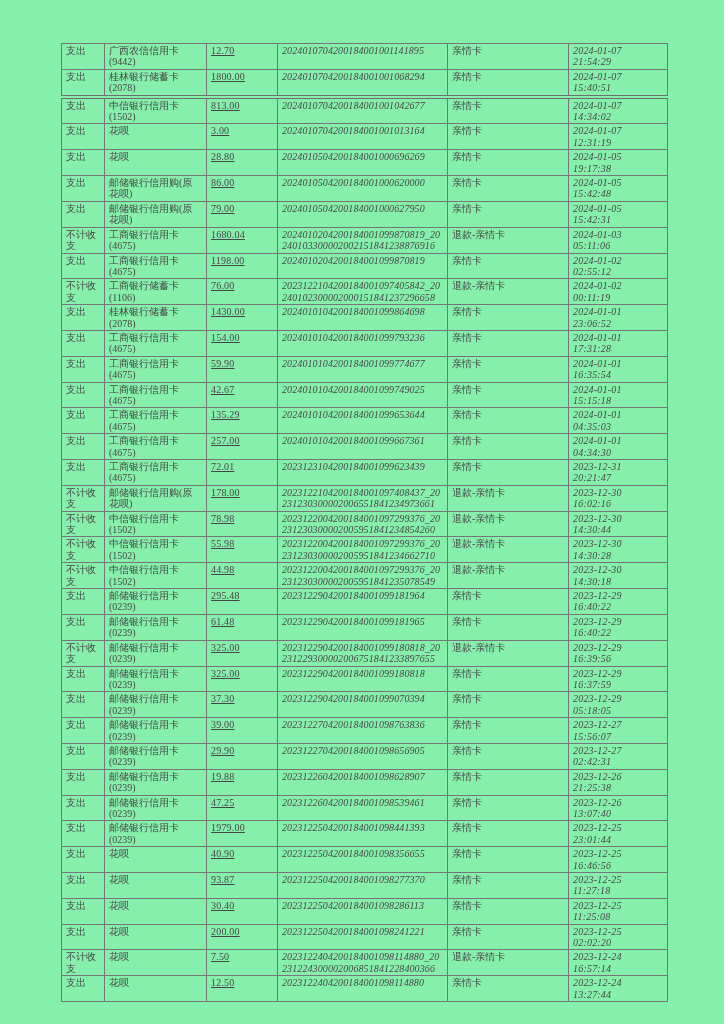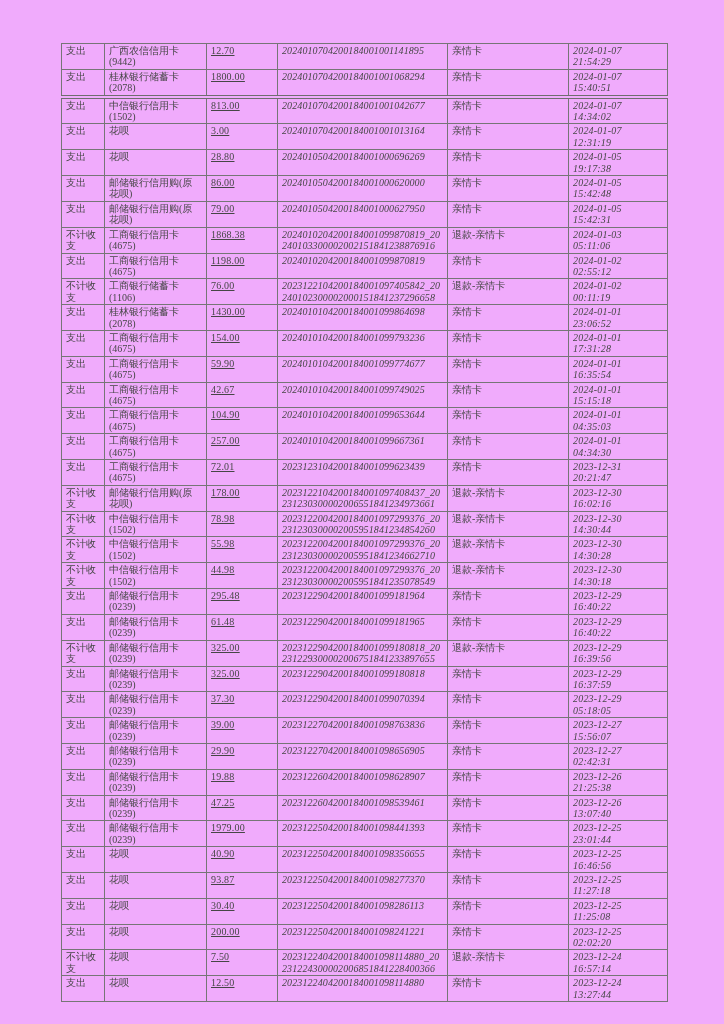--- a/index.html
+++ b/index.html
@@ -4,21 +4,21 @@
 <style>
   html, body {
     margin: 0;
     padding: 0;
     background: #ffffff;
   }
   .page {
     position: relative;
     width: 724px;
     height: 1024px;
-    background: #f0abfc;
+    background: #86efac;
     overflow: hidden;
     font-family: "Liberation Serif", "DejaVu Serif", serif;
   }
   table.txn-table {
     position: absolute;
     left: 61px;
     top: 43px;
     width: 606px;
     border-collapse: collapse;
     table-layout: fixed;
@@ -125,21 +125,21 @@
           <td class="col-id">2024010504200184001000627950</td>
           <td class="col-tag">亲情卡</td>
           <td class="col-date">
             <div>2024-01-05</div>
             <div>15:42:31</div>
           </td>
         </tr>
         <tr>
           <td class="col-type">不计收支</td>
           <td class="col-account">工商银行信用卡(4675)</td>
-          <td class="col-amount">1868.38</td>
+          <td class="col-amount">1680.04</td>
           <td class="col-id">2024010204200184001099870819_20240103300002002151841238876916</td>
           <td class="col-tag">退款-亲情卡</td>
           <td class="col-date">
             <div>2024-01-03</div>
             <div>05:11:06</div>
           </td>
         </tr>
         <tr>
           <td class="col-type">支出</td>
           <td class="col-account">工商银行信用卡(4675)</td>
@@ -202,21 +202,21 @@
           <td class="col-id">2024010104200184001099749025</td>
           <td class="col-tag">亲情卡</td>
           <td class="col-date">
             <div>2024-01-01</div>
             <div>15:15:18</div>
           </td>
         </tr>
         <tr>
           <td class="col-type">支出</td>
           <td class="col-account">工商银行信用卡(4675)</td>
-          <td class="col-amount">104.90</td>
+          <td class="col-amount">135.29</td>
           <td class="col-id">2024010104200184001099653644</td>
           <td class="col-tag">亲情卡</td>
           <td class="col-date">
             <div>2024-01-01</div>
             <div>04:35:03</div>
           </td>
         </tr>
         <tr>
           <td class="col-type">支出</td>
           <td class="col-account">工商银行信用卡(4675)</td>

